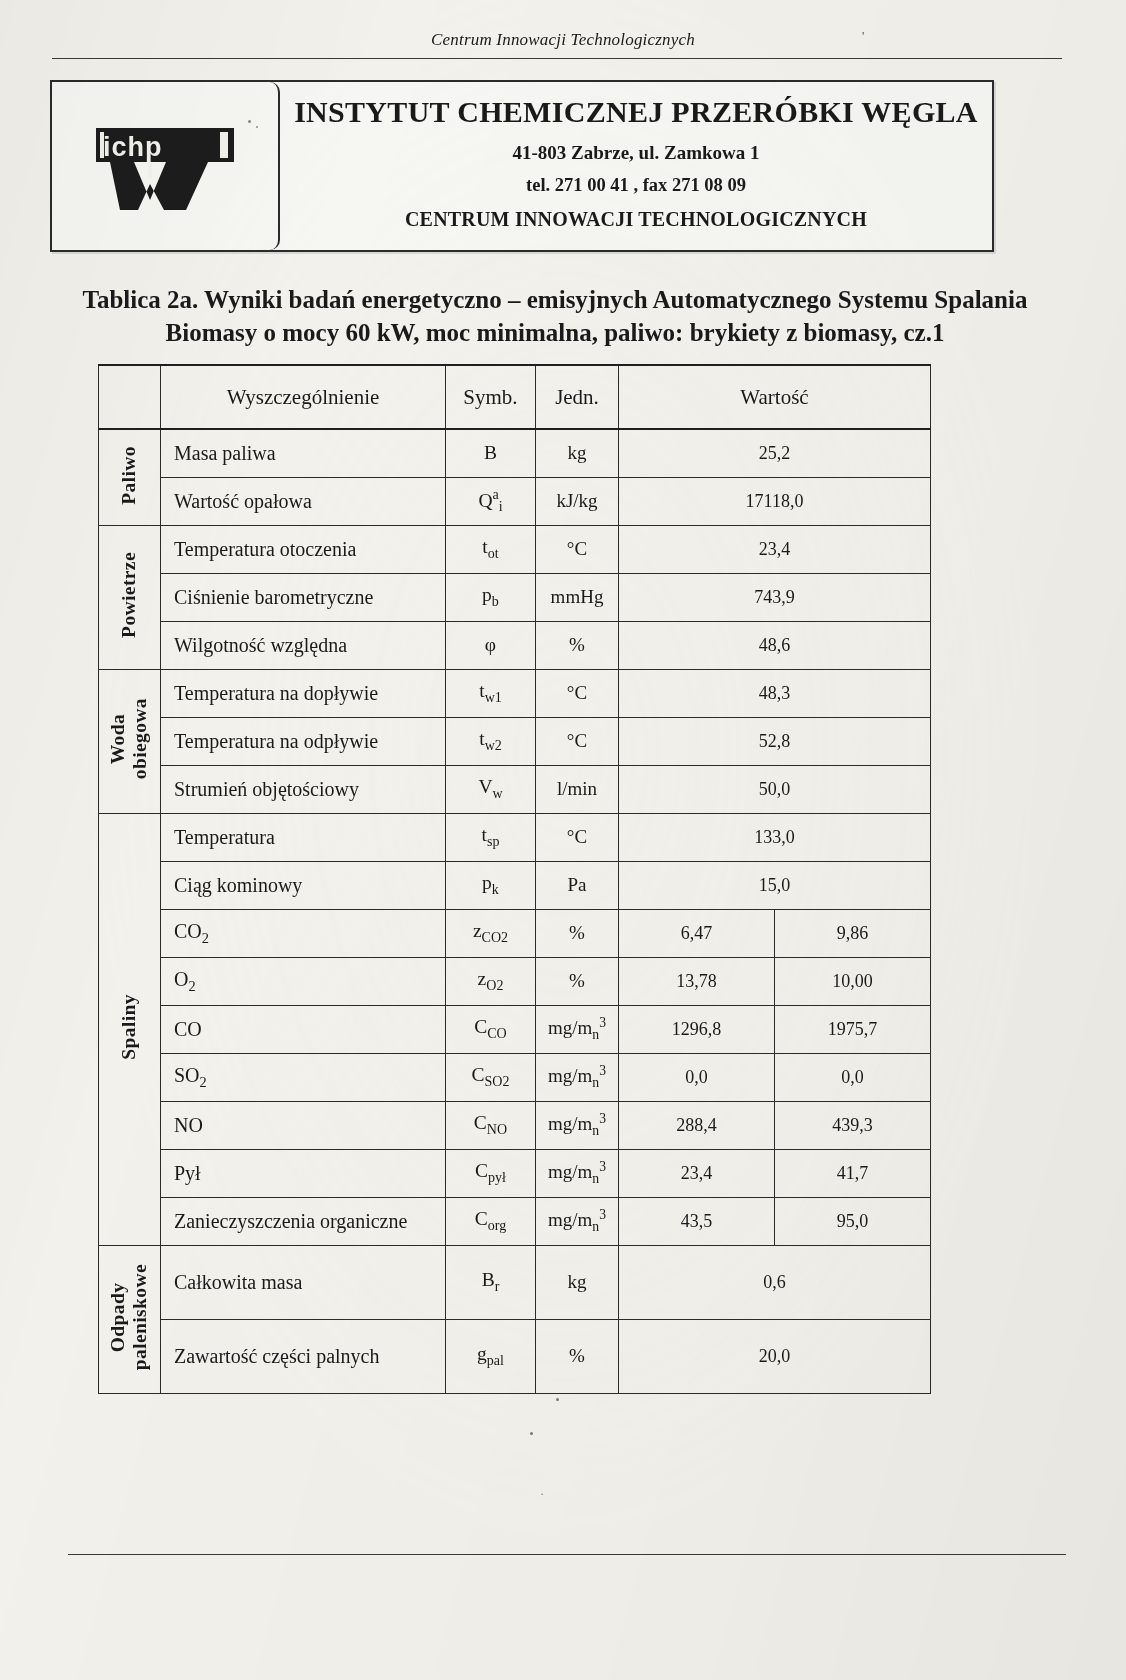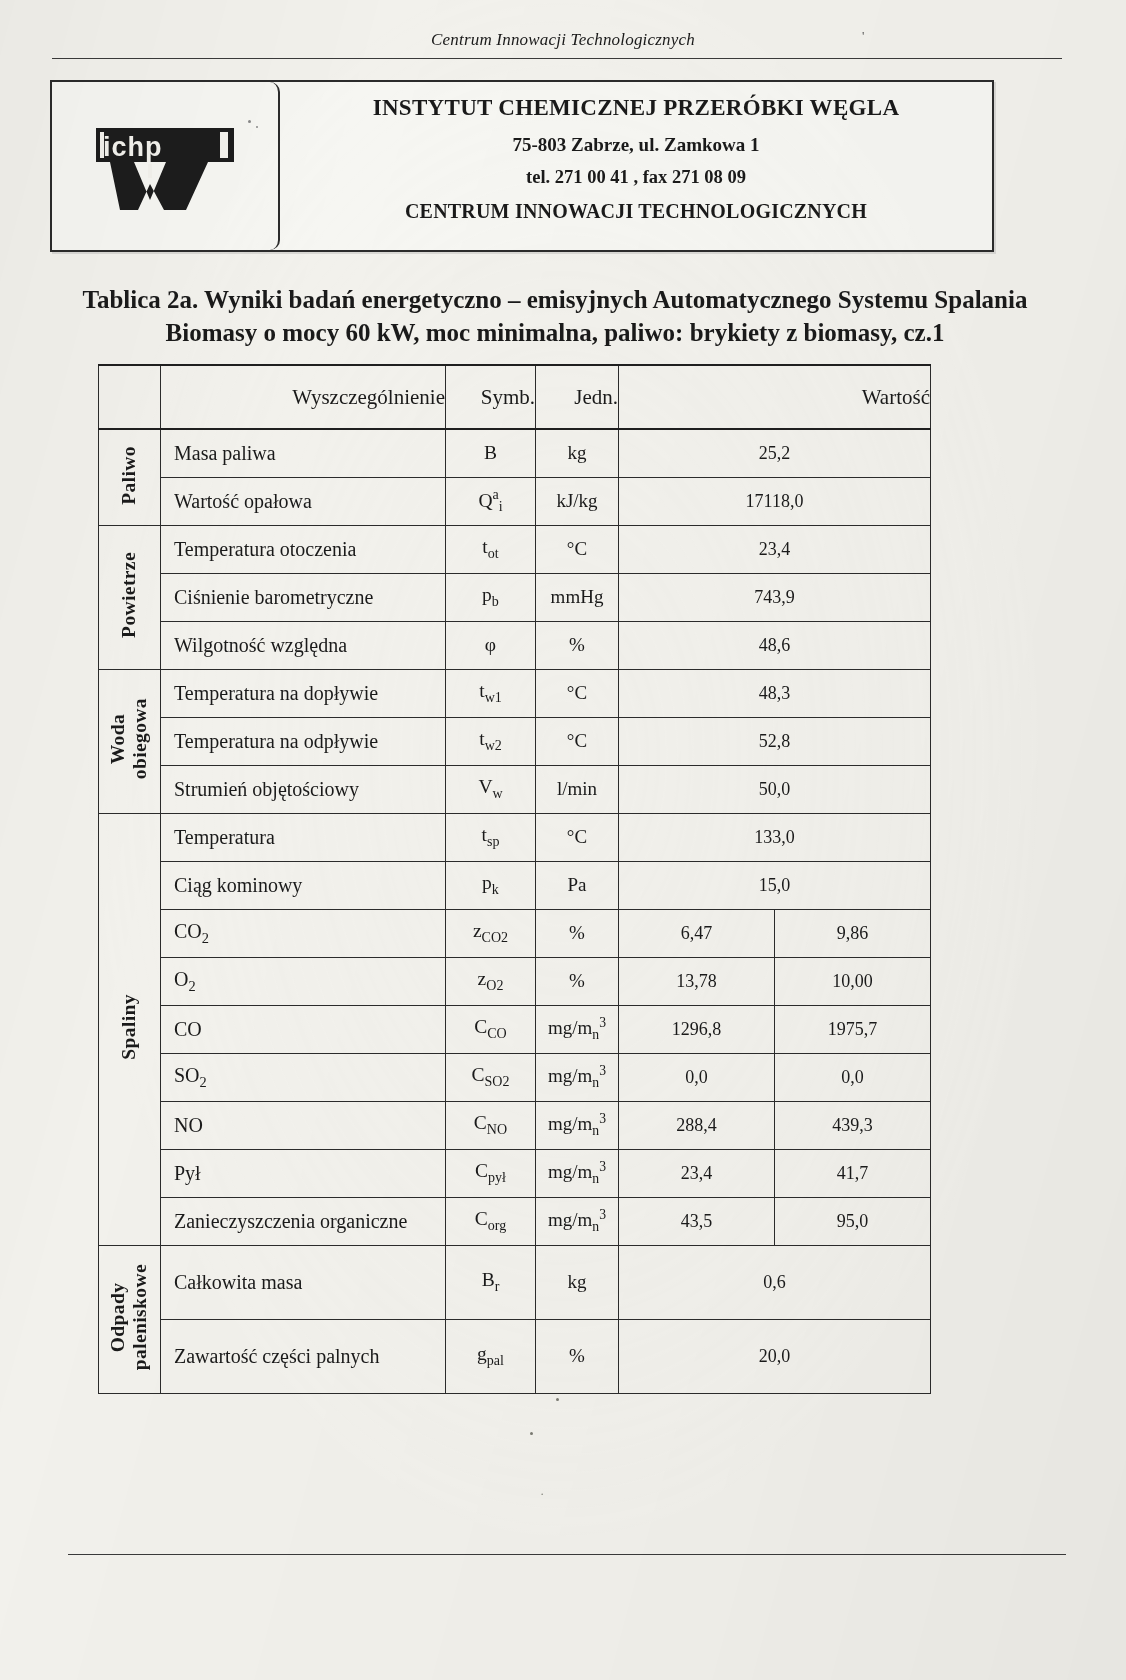--- a/index.html
+++ b/index.html
@@ -83,21 +83,21 @@
     width: 150px;
     height: 96px;
   }
   .logo svg { display: block; }
   .head-text {
     flex: 1;
     padding: 13px 10px 8px 10px;
     text-align: center;
   }
   .head-text .l1 {
-    font-size: 23px;
+    font-size: 30px;
     font-weight: bold;
     letter-spacing: .3px;
     margin-bottom: 13px;
   }
   .head-text .l2 {
     font-size: 19px;
     font-weight: bold;
     margin-bottom: 11px;
   }
   .head-text .l3 {
@@ -174,21 +174,21 @@
   .unit {
     width: 83px;
     text-align: center;
     font-size: 19px;
   }
   .val {
     text-align: center;
     font-size: 18px;
   }
   .hdr td {
-    text-align: right;
+    text-align: center;
     font-size: 21px;
     font-weight: bold;
     height: 62px;
   }
   tr.r { height: 48px; }
   tr.tall { height: 74px; }
   sub { font-size: .72em; }
   sup { font-size: .72em; }
   .thick-top { border-top: 2px solid #1f1f1f !important; }
 
@@ -249,21 +249,21 @@
 
           <polygon points="20,44 44,44 60,82 76,44 100,44 104,44 118,44 96,92 74,92 60,66 48,92 30,92" fill="#1c1c1c"></polygon>
           <polygon points="58,46 62,46 62,60 58,60" fill="#f2f1ec"></polygon>
         </svg>
       </div>
       <span class="speck" style="width:3px;height:3px;left:196px;top:38px;"></span>
       <span class="speck" style="width:2px;height:2px;left:204px;top:44px;"></span>
     </div>
     <div class="head-text">
       <div class="l1">INSTYTUT CHEMICZNEJ PRZERÓBKI WĘGLA</div>
-      <div class="l2">75-803 Zabrze, ul. Zamkowa 1</div>
+      <div class="l2">41-803 Zabrze, ul. Zamkowa 1</div>
       <div class="l3">tel. 271 00 41 , fax 271 08 09</div>
       <div class="l4">CENTRUM INNOWACJI TECHNOLOGICZNYCH</div>
     </div>
   </div>
 
   <div class="caption">Tablica 2a. Wyniki badań energetyczno – emisyjnych Automatycznego Systemu Spalania Biomasy o mocy 60 kW, moc minimalna, paliwo: brykiety z biomasy, cz.1</div>
 
   <div class="tbl-wrap">
     <table class="main">
       <colgroup>

